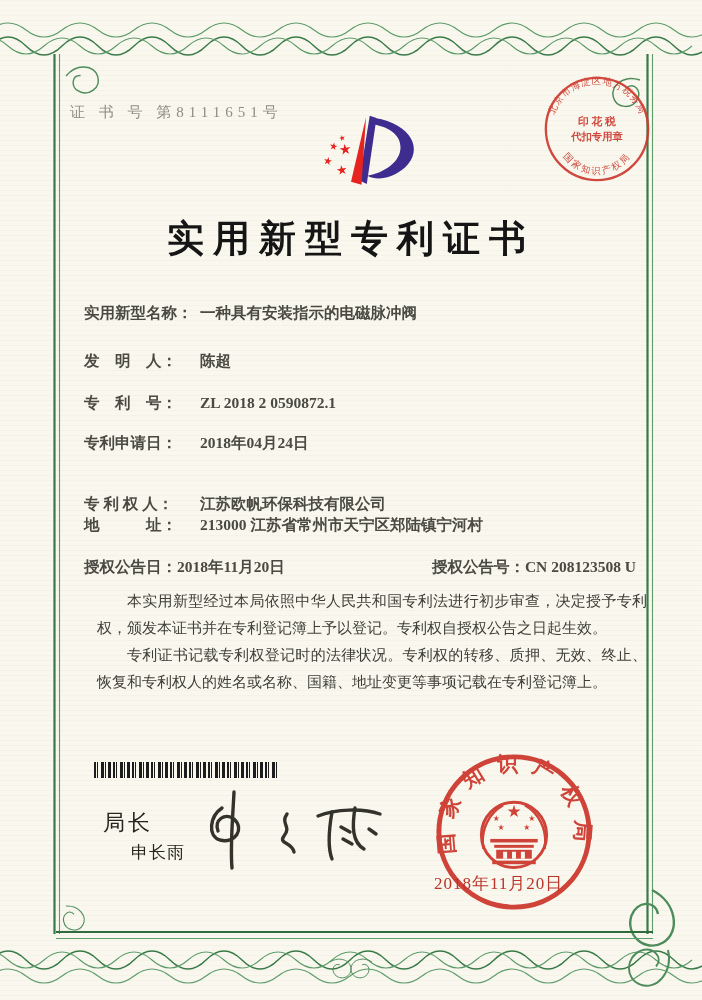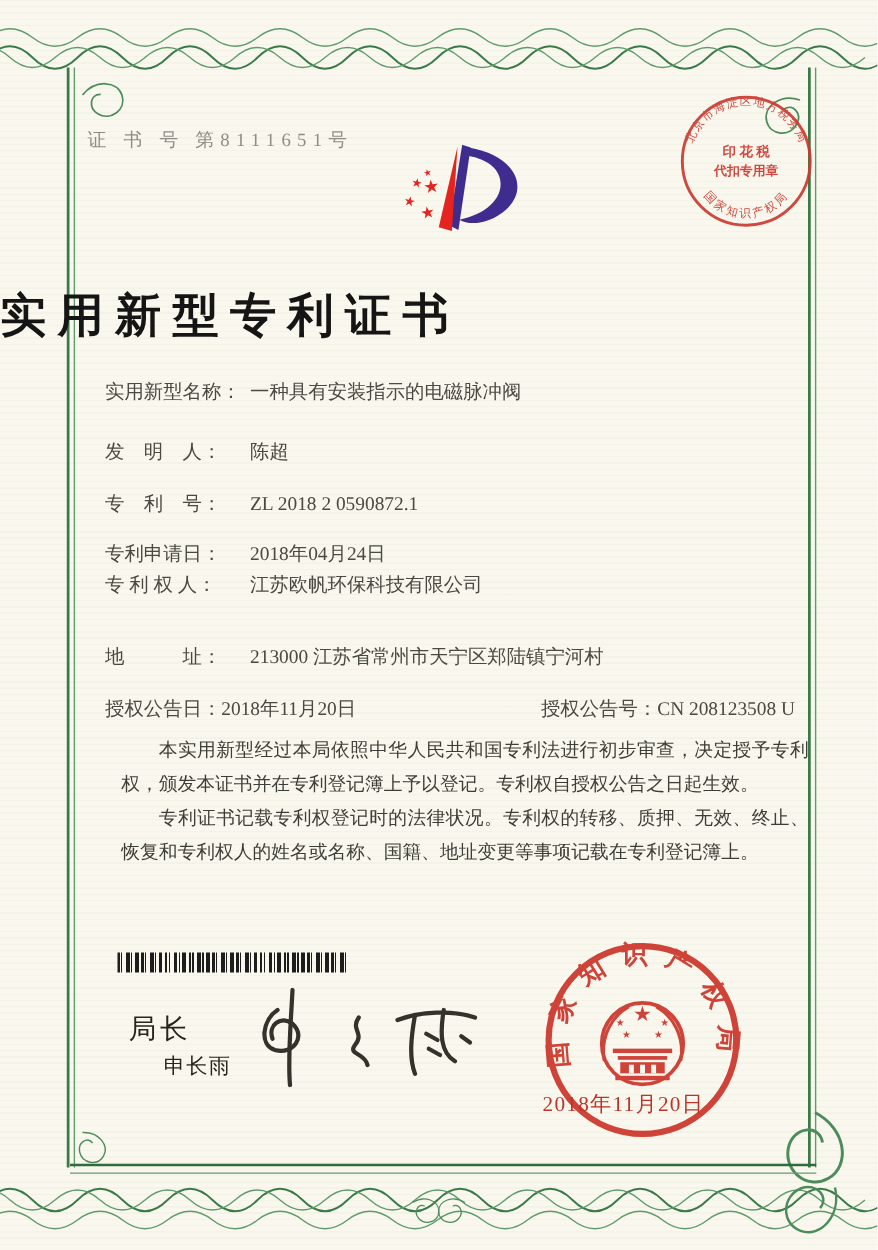--- a/index.html
+++ b/index.html
@@ -8,25 +8,25 @@
   .page{position:relative;width:702px;height:1000px;
         background:#faf8ee;
         background-image:repeating-linear-gradient(180deg,rgba(110,150,110,0.05) 0 1px,transparent 1px 5px);}
   .frame-svg{position:absolute;left:0;top:0;pointer-events:none;}
 
   .cert-no{position:absolute;left:70px;top:103px;font-size:15px;color:#8d8d85;letter-spacing:5px;}
 
   .logo{position:absolute;left:282px;top:92px;}
   .seal-top{position:absolute;left:538px;top:70px;opacity:.92;}
 
-  .title{position:absolute;left:0;top:228px;width:702px;
+  .title{position:absolute;left:0;top:214px;width:702px;text-align:center;
          font-size:37px;font-weight:bold;color:#151515;letter-spacing:9px;}
 
   .fields{position:absolute;left:84px;top:0;width:552px;font-size:15.5px;color:#4a4a43;}
-  .frow{position:absolute;left:0;width:552px;white-space:nowrap;}
+  .frow{position:absolute;left:0;width:552px;white-space:nowrap;font-weight:bold;}
   .flabel{display:inline-block;min-width:116px;}
   .grant-row{display:flex;justify-content:space-between;gap:12px;}
 
   .body-text{position:absolute;left:80px;top:588px;width:550px;
              font-size:15px;line-height:27px;color:#3e3e38;text-align:justify;margin-left:17px;}
   .body-text p{margin:0;text-indent:2em;}
 
   .barcode{position:absolute;left:94px;top:762px;width:183px;height:16px;
      background:repeating-linear-gradient(90deg,
        #1d1d1d 0 2px,transparent 2px 3px,
@@ -117,21 +117,21 @@
     </div>
     <div class="frow" style="top:351px">
       <span class="flabel">发　明　人：</span><span>陈超</span>
     </div>
     <div class="frow" style="top:393px">
       <span class="flabel">专　利　号：</span><span>ZL 2018 2 0590872.1</span>
     </div>
     <div class="frow" style="top:433px">
       <span class="flabel">专利申请日：</span><span>2018年04月24日</span>
     </div>
-    <div class="frow" style="top:458px">
+    <div class="frow" style="top:494px">
       <span class="flabel">专 利 权 人：</span><span>江苏欧帆环保科技有限公司</span>
     </div>
     <div class="frow" style="top:515px">
       <span class="flabel">地　　　址：</span><span>213000 江苏省常州市天宁区郑陆镇宁河村</span>
     </div>
     <div class="frow grant-row" style="top:557px">
       <span><span>授权公告日：</span><span>2018年11月20日</span></span>
       <span><span>授权公告号：</span><span>CN 208123508 U</span></span>
     </div>
   </div>

